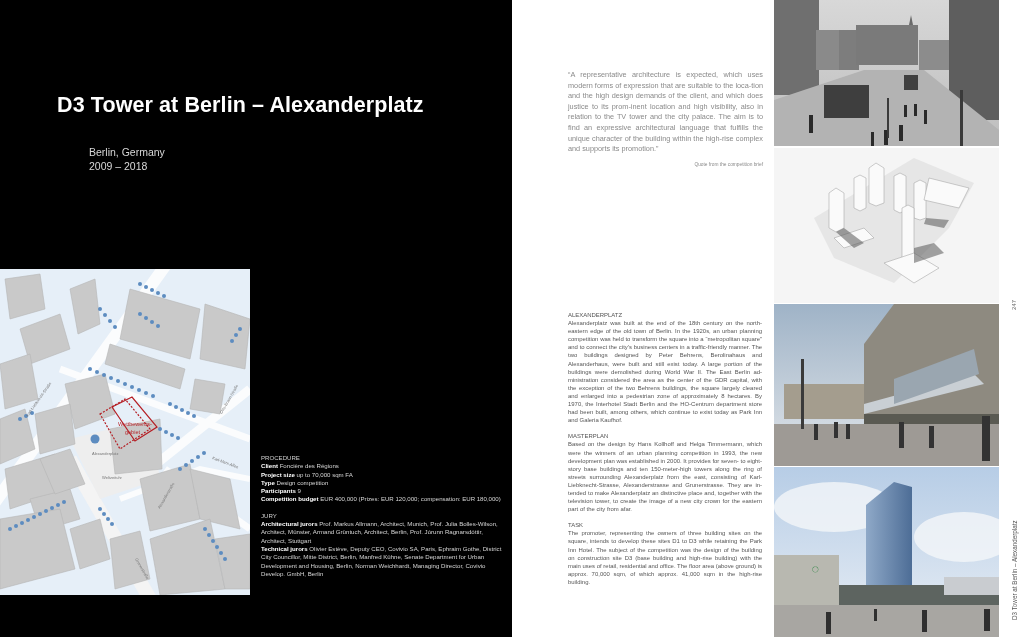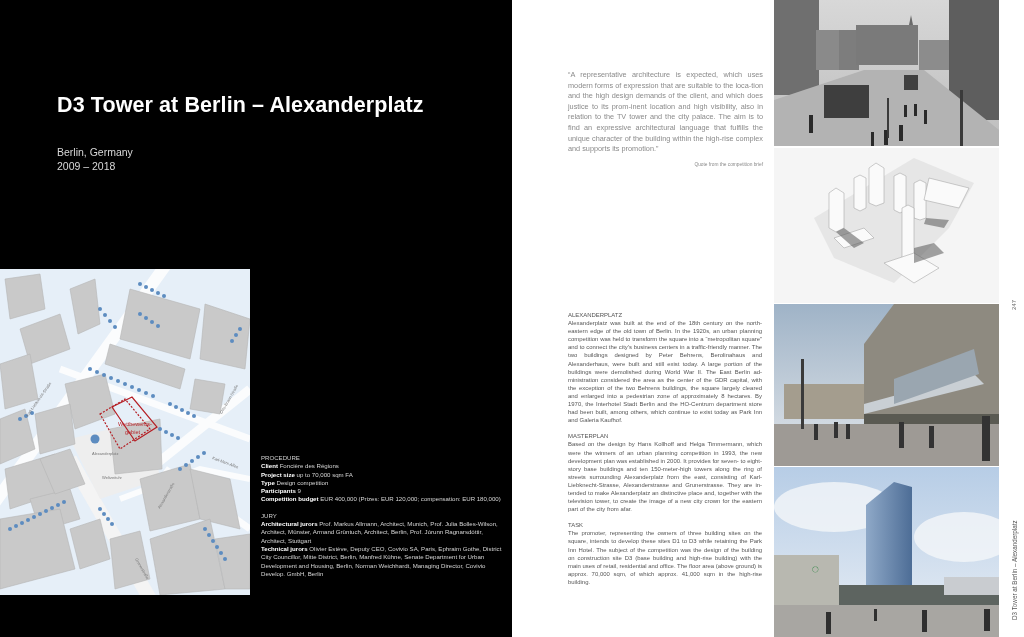--- a/index.html
+++ b/index.html
@@ -3,21 +3,21 @@
 <meta charset="utf-8">
 <style>
   * { margin: 0; padding: 0; box-sizing: border-box; }
   html, body { width: 1024px; height: 637px; overflow: hidden; background: #fff; }
   body { position: relative; font-family: "Liberation Sans", "DejaVu Sans", sans-serif; }
 
   
   .left-page { position: absolute; left: 0; top: 0; width: 512px; height: 637px; background: #000; }
   .title { position: absolute; left: 57px; top: 93px; color: #fff; font-size: 21.5px; font-weight: bold; letter-spacing: 0.1px; white-space: nowrap; }
   .subtitle { position: absolute; left: 57px; top: 145px; color: #d8d8d8; font-size: 10.5px; line-height: 14px; }
-  .subtitle div { white-space: nowrap; }
+  .subtitle div { white-space: nowrap; margin-left: 32px; }
 
   .map { position: absolute; left: 0; top: 269px; width: 250px; height: 326px; background: #e4eef7; overflow: hidden; }
   .map svg { display: block; }
 
   .procedure { position: absolute; left: 261px; top: 454px; width: 245px; color: #d6d6d6; font-size: 6.1px; line-height: 8.3px; }
   .procedure .sec { margin-bottom: 8px; }
   .procedure b { color: #fff; font-weight: bold; }
   .procedure .head { color: #cfcfcf; }
 
   

